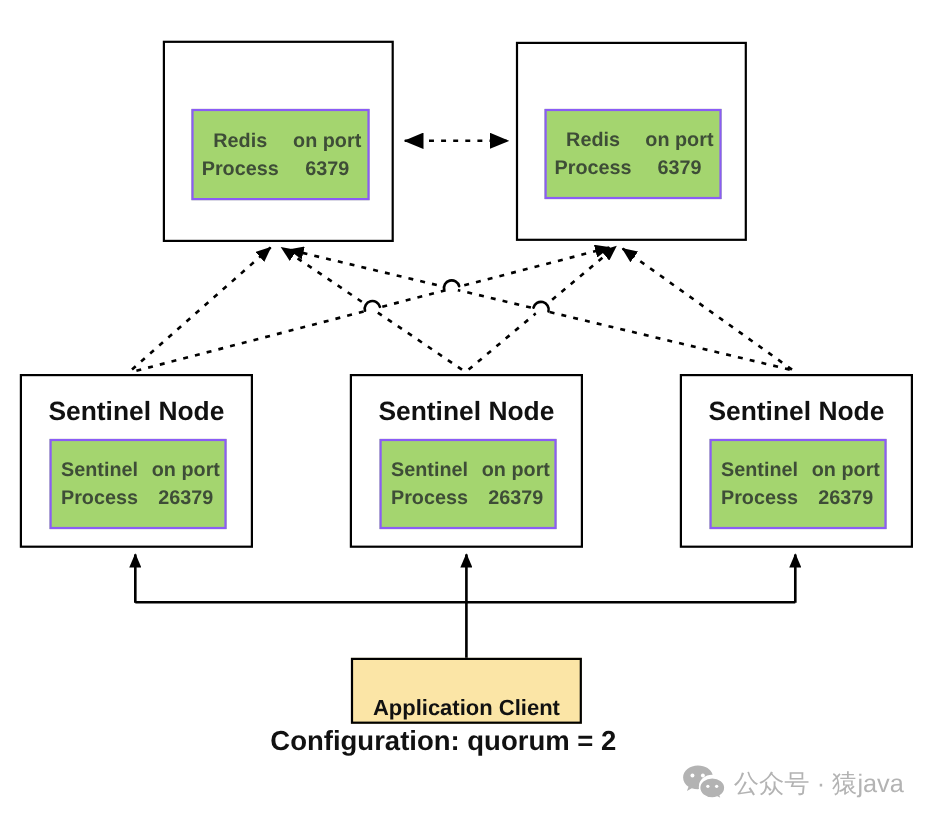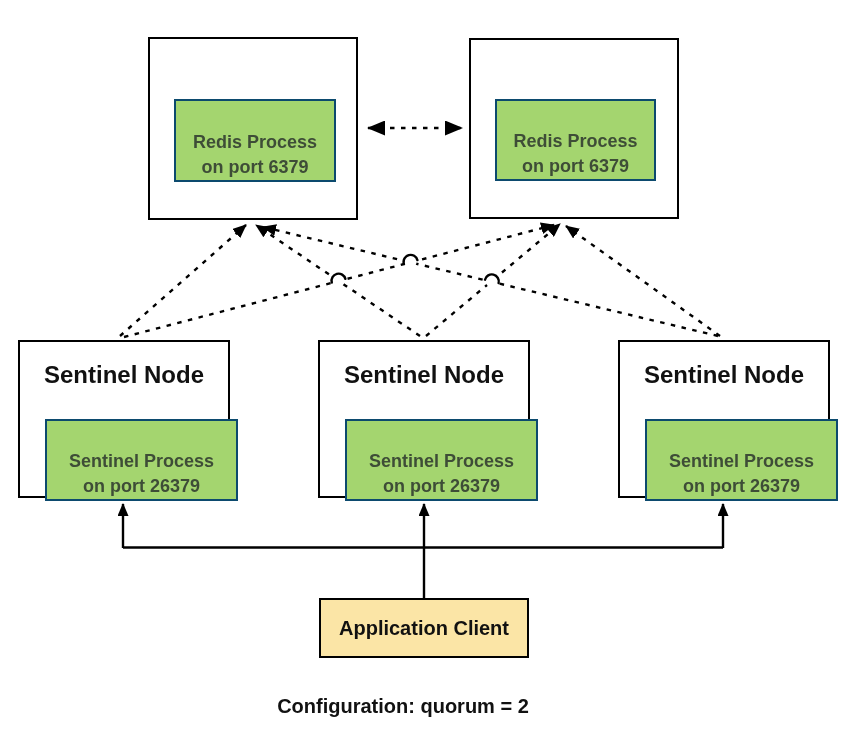--- a/index.html
+++ b/index.html
@@ -9,50 +9,50 @@
   }
   .node{
     position:absolute;background:#ffffff;border:2.5px solid #000;
     box-sizing:border-box;
   }
   .node-title{
     position:absolute;left:0;right:0;text-align:center;
     font-weight:700;font-size:24px;color:#111;
   }
   .proc{
-    position:absolute;background:#a4d56f;border:2px solid #0c4a6e;
-    box-sizing:border-box;display:flex;flex-direction:column;
-    align-items:center;justify-content:flex-end;
+    position:absolute;background:#a4d56f;border:2px solid #8b5cf6;
+    box-sizing:border-box;display:flex;flex-direction:row;
+    align-items:center;justify-content:space-between;
     font-weight:700;font-size:18px;line-height:25px;
     color:#3e4d37;text-align:center;
   }
   #master{left:148px;top:37px;width:210px;height:183px;}
   #master .node-title{top:26px;}
   #master .proc{left:24px;top:60px;width:162px;height:83px;}
 
   #slave{left:469px;top:38px;width:210px;height:181px;}
   #slave .node-title{top:25px;}
   #slave .proc{left:24px;top:59px;width:161px;height:82px;}
 
   .sentinel{width:212px;height:158px;top:340px;}
   .sentinel .node-title{top:19px;}
-  .sentinel .proc{left:25px;top:57px;width:193px;height:82px;margin-top:20px;}
+  .sentinel .proc{left:25px;top:57px;width:161px;height:82px;}
   #sentinel1{left:18px;}
   #sentinel2{left:318px;}
   #sentinel3{left:618px;}
 
   #client{
     position:absolute;left:319px;top:598px;width:210px;height:60px;
     background:#fbe5a6;border:2.5px solid #000;box-sizing:border-box;
-    display:flex;align-items:center;justify-content:center;
+    display:flex;align-items:flex-end;justify-content:center;
     font-weight:700;font-size:20px;color:#111;
   }
   #caption{
-    position:absolute;left:403px;top:695px;transform:translateX(-50%);
-    font-weight:700;font-size:20px;color:#111;white-space:nowrap;
+    position:absolute;left:403px;top:660px;transform:translateX(-50%);
+    font-weight:700;font-size:25px;color:#111;white-space:nowrap;
   }
   #watermark{
     position:absolute;left:620px;top:695px;display:flex;
     align-items:center;gap:7px;color:#b3b3b3;font-size:23px;
     white-space:nowrap;
   }
   svg.wires{
     position:absolute;left:0;top:0;width:855px;height:747px;
     pointer-events:none;
   }
@@ -141,14 +141,27 @@
     <g stroke="#000" stroke-width="2.4" fill="none">
       <path d="M424 598 L424 504" marker-end="url(#mS)"></path>
       <path d="M123 547.5 L723 547.5"></path>
       <path d="M123 548 L123 504" marker-end="url(#mS)"></path>
       <path d="M723 548 L723 504" marker-end="url(#mS)"></path>
     </g>
   </svg>
 
   <div id="caption">Configuration: quorum = 2</div>
 
+  <div id="watermark">
+    <svg width="40" height="34" viewBox="0 0 40 34">
+      <path fill="#b3b3b3" d="M14.5 1C7 1 1 5.8 1 11.8c0 3.4 1.9 6.4 4.9 8.4L4.5 24l4.4-2.4c1.7.5 3.6.8 5.6.8.5 0 1 0 1.5-.1-.3-.9-.5-1.9-.5-2.9 0-5.6 5.4-10.1 12-10.1h.4C26.6 4.5 21.1 1 14.5 1z"></path>
+      <path fill="#b3b3b3" stroke="#ffffff" stroke-width="1.4" d="M27.5 12c-6.4 0-11.5 4.1-11.5 9.2 0 5.1 5.1 9.2 11.5 9.2 1.6 0 3.2-.3 4.6-.8L36 31.5l-1.2-3.2c2.6-1.7 4.2-4.3 4.2-7.1 0-5.1-5.1-9.2-11.5-9.2z"></path>
+      <g fill="#ffffff">
+        <circle cx="9.5" cy="10" r="1.8"></circle>
+          <circle cx="19" cy="10" r="1.8"></circle>
+        <circle cx="23.5" cy="19.8" r="1.5"></circle>
+          <circle cx="31.5" cy="19.8" r="1.5"></circle>
+      </g>
+    </svg>
+    <span>公众号 · 猿java</span>
+  </div>
 
 </div>
 
 </body></html>

